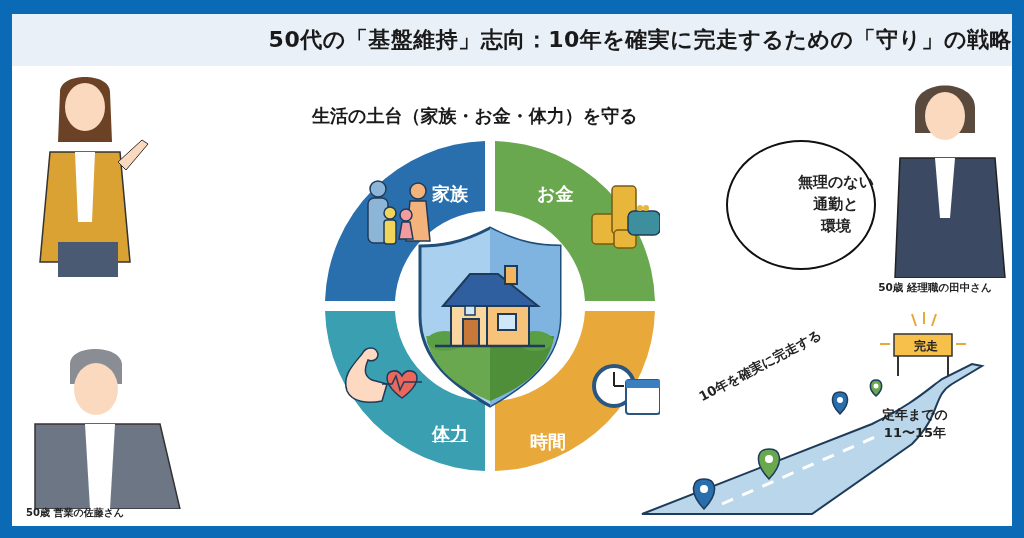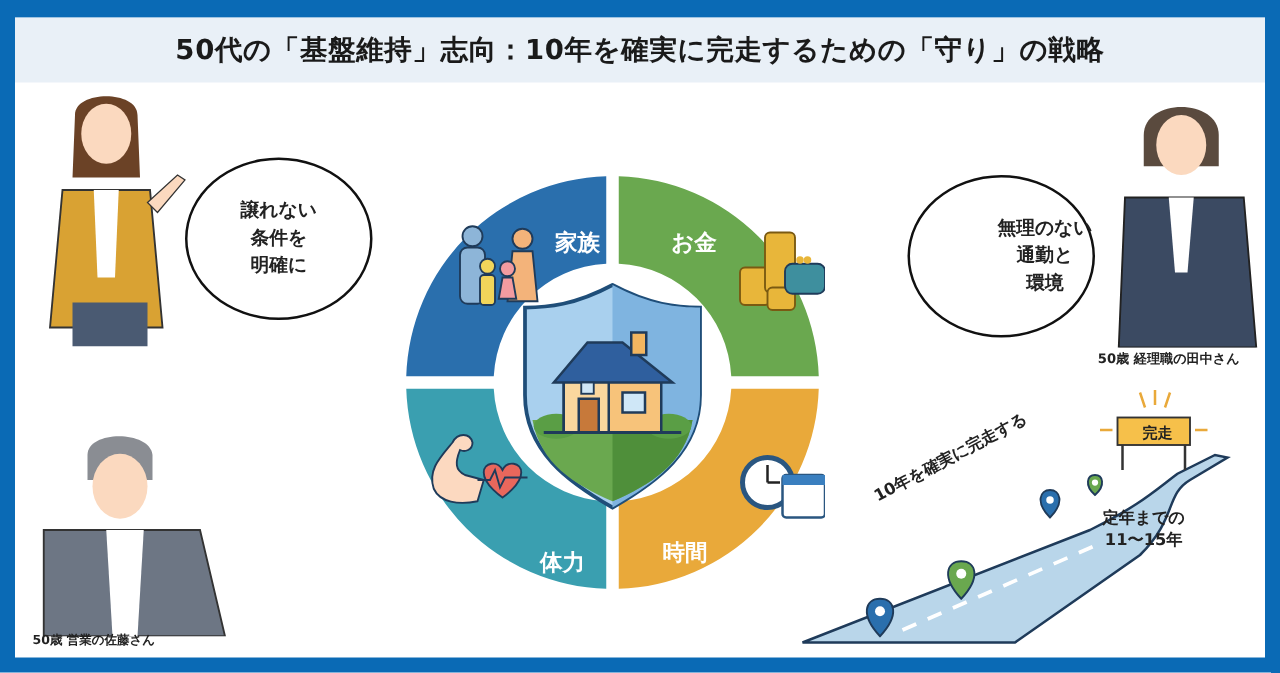--- a/index.html
+++ b/index.html
@@ -1,37 +1,38 @@
 <!DOCTYPE html>
 <html><head>
 <meta charset="utf-8">
 <style>
   * { box-sizing: border-box; margin: 0; padding: 0; }
   html, body { width: 1024px; height: 538px; overflow: hidden; }
   body { background: #0a6ab5; font-family: "DejaVu Sans", "Liberation Sans", sans-serif; position: relative; }
   .frame { position: absolute; left: 12px; top: 14px; width: 1000px; height: 512px; background: #ffffff; overflow: hidden; }
-  .title-bar { position: absolute; left: 0; top: 0; width: 1000px; height: 52px; background: #e9f0f7; display: flex; align-items: center; justify-content: center; }
+  .title-bar { position: absolute; left: 0; top: 0; width: 1000px; height: 52px; background: #e9f0f7; display: flex; align-items: center; justify-content: flex-end; }
   .title-bar h1 { font-size: 22px; font-weight: bold; color: #1a1a1a; letter-spacing: 0.5px; }
   .abs { position: absolute; }
   .bubble { position: absolute; background: #fff; border: 2.5px solid #111; border-radius: 50%; display: flex; align-items: center; justify-content: center; text-align: center; font-size: 15px; font-weight: bold; color: #222; line-height: 1.45; }
   .bubble span { display: block; }
   .caption { position: absolute; font-size: 10px; font-weight: bold; color: #222; text-align: center; line-height: 1.45; }
   .subtitle { position: absolute; left: 300px; top: 90px; font-size: 18px; font-weight: bold; color: #1a1a1a; }
   .seg-label { position: absolute; font-size: 18px; color: #fff; font-weight: bold; }
   .road-text { position: absolute; font-size: 13px; font-weight: bold; color: #222; }
 </style>
 </head>
 <body>
 
 <div class="frame">
 
   <div class="title-bar">
     <h1>50代の「基盤維持」志向：10年を確実に完走するための「守り」の戦略</h1>
   </div>
 
+  <div class="subtitle">生活の土台（家族・お金・体力）を守る</div>
 
   <svg class="abs" style="left:308px; top:122px;" width="340" height="340" viewBox="0 0 340 340">
 
     <g>
       <path d="M 165 5 A 165 165 0 0 0 5 165 L 75 165 A 95 95 0 0 1 165 75 Z" fill="#2a6fad"></path>
     </g>
     <g>
       <path d="M 175 5 A 165 165 0 0 1 335 165 L 265 165 A 95 95 0 0 0 175 75 Z" fill="#6aa84f"></path>
     </g>
     <g>
@@ -86,40 +87,33 @@
 
     <g transform="translate(272,228)">
       <circle cx="22" cy="22" r="20" fill="#fff" stroke="#2a5680" stroke-width="4"></circle>
       <line x1="22" y1="22" x2="22" y2="8" stroke="#222" stroke-width="2"></line>
       <line x1="22" y1="22" x2="32" y2="22" stroke="#222" stroke-width="2"></line>
       <rect x="34" y="16" width="34" height="34" rx="3" fill="#fff" stroke="#2a5680" stroke-width="2"></rect>
       <rect x="34" y="16" width="34" height="8" fill="#3a7fbf"></rect>
     </g>
   </svg>
 
-  <div class="seg-label" style="left:432px; top:168px;">家族</div>
+  <div class="seg-label" style="left:420px; top:168px;">家族</div>
   <div class="seg-label" style="left:525px; top:168px;">お金</div>
-  <div class="seg-label" style="left:420px; top:424px;">体力</div>
+  <div class="seg-label" style="left:420px; top:408px;text-decoration:underline;">体力</div>
   <div class="seg-label" style="left:518px; top:416px;text-align:right;">時間</div>
 
   <svg class="abs" style="left:18px; top:58px;" width="120" height="210" viewBox="0 0 120 210">
     <path d="M30 20 C 30 0, 80 0, 80 20 L 82 70 L 28 70 Z" fill="#6b4226"></path>
     <ellipse cx="55" cy="35" rx="20" ry="24" fill="#fbd9bf"></ellipse>
     <path d="M20 80 L90 80 L100 190 L10 190 Z" fill="#d9a233" stroke="#333" stroke-width="1.5"></path>
     <path d="M45 80 L65 80 L62 150 L48 150 Z" fill="#fff"></path>
     <rect x="28" y="170" width="60" height="35" fill="#4a5a72"></rect>
     <path d="M88 90 L112 68 L118 72 L96 98 Z" fill="#fbd9bf" stroke="#333" stroke-width="1"></path>
   </svg>
-  <div class="bubble" style="left:136px; top:112px; width:150px; height:130px;">
-    <div>
-      <span>譲れない</span>
-      <span>条件を</span>
-      <span>明確に</span>
-    </div>
-  </div>
 
   <svg class="abs" style="left:18px; top:330px;" width="160" height="165" viewBox="0 0 160 165">
     <path d="M40 20 C 40 0, 90 0, 92 20 L 92 40 L 40 40 Z" fill="#8a8d93"></path>
     <ellipse cx="66" cy="45" rx="22" ry="26" fill="#fbd9bf"></ellipse>
     <path d="M5 80 L130 80 L150 165 L5 165 Z" fill="#6d7684" stroke="#333" stroke-width="1.5"></path>
     <path d="M55 80 L85 80 L80 165 L60 165 Z" fill="#fff"></path>
   </svg>
   <div class="caption" style="left:14px; top:492px; width:140px; text-align:left; font-size:10px;">50歳 営業の佐藤さん</div>
 
   <svg class="abs" style="left:878px; top:64px;" width="120" height="200" viewBox="0 0 120 200">

